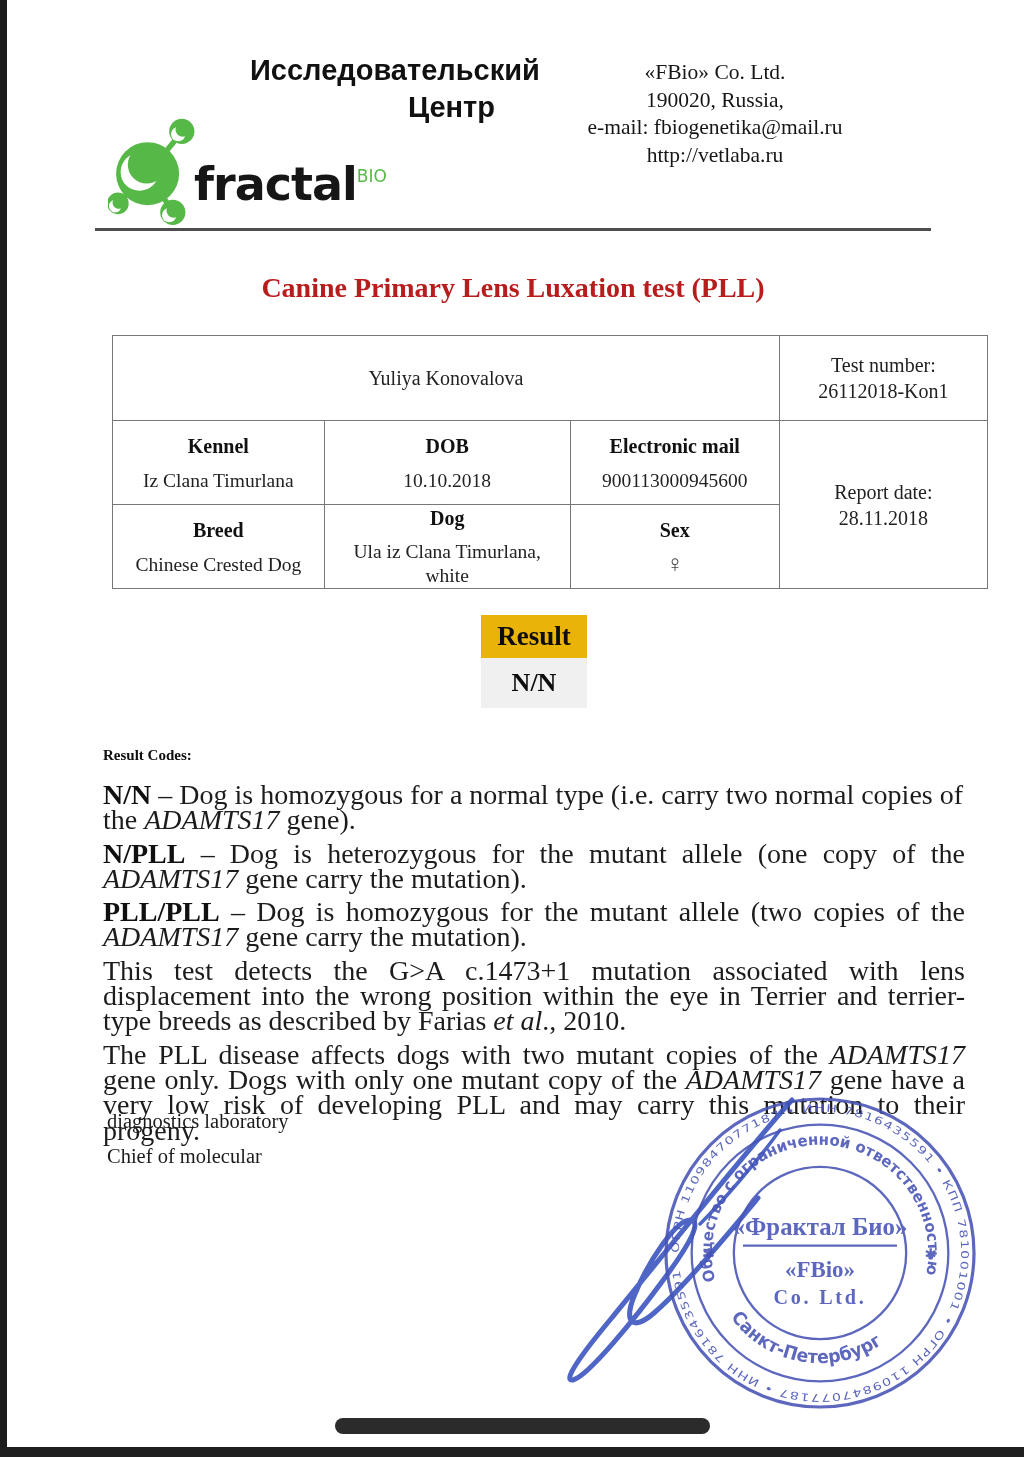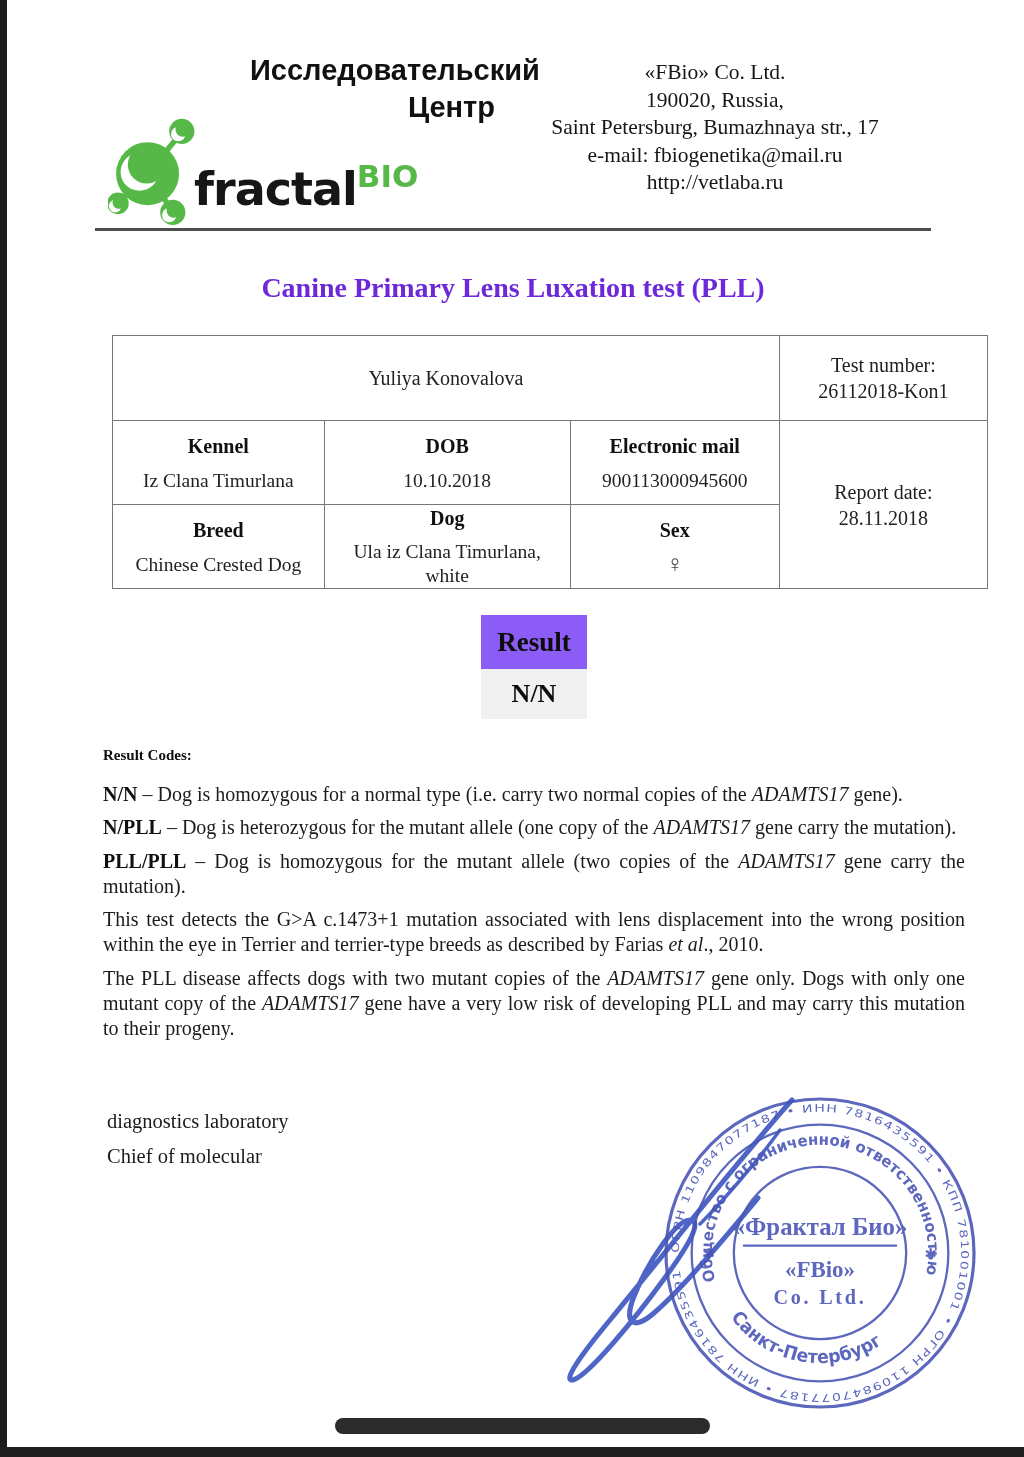--- a/index.html
+++ b/index.html
@@ -12,48 +12,48 @@
   .edge-bottom{left:0;top:1447px;width:1024px;height:10px;background:#1f1f1f;}
   .home-bar{left:335px;top:1418px;width:375px;height:16px;border-radius:9px;background:#2b2b2b;}
 
   
   .org-name{left:250px;top:52px;width:245px;text-align:right;
             font-family:"Liberation Sans",sans-serif;font-weight:bold;
             font-size:29px;line-height:37px;color:#111;}
   .logo-icon{left:108px;top:116px;}
   .logo-text{left:194px;top:148px;font-family:"DejaVu Sans",sans-serif;font-weight:600;
              font-size:46px;letter-spacing:-1px;color:#161616;line-height:56px;}
-  .logo-sup{font-size:31px;font-weight:bold;vertical-align:18px;letter-spacing:0;}
+  .logo-sup{font-size:17px;font-weight:normal;vertical-align:18px;letter-spacing:0;}
   .company{left:500px;top:59px;width:430px;text-align:center;
            font-size:21.5px;line-height:27.5px;color:#161616;}
   .header-rule{left:95px;top:228px;width:836px;height:3px;background:#4e4e4e;}
 
   
   .doc-title{left:95px;top:272px;width:836px;text-align:center;
-             font-weight:bold;font-size:28px;color:#6d28d9;}
+             font-weight:bold;font-size:28px;color:#b91c1c;}
 
   
   table.info{position:absolute;left:112px;top:335px;width:876px;border-collapse:collapse;table-layout:fixed;}
   table.info td{border:1px solid #777;text-align:center;vertical-align:middle;
                 font-size:20px;color:#222;padding:0 6px;}
   td.cell-top{vertical-align:top;padding-top:7px;}
   .fld-label{font-weight:bold;font-size:20px;line-height:26px;display:block;color:#111;}
   .fld-value{display:block;margin-top:9px;font-size:19.5px;line-height:25px;}
   .two-line{line-height:26px;}
 
   
   .result-box{left:481px;top:615px;width:106px;}
-  .result-head{height:54px;background:#8b5cf6;font-weight:bold;font-size:27px;color:#0d0d0d;
+  .result-head{height:43px;background:#eab308;font-weight:bold;font-size:27px;color:#0d0d0d;
                display:flex;align-items:center;justify-content:center;}
   .result-val{height:50px;background:#f0f0f0;font-weight:bold;font-size:26px;color:#0d0d0d;
               display:flex;align-items:center;justify-content:center;}
 
   
   .codes-head{left:103px;top:747px;font-weight:bold;font-size:15px;color:#0f0f0f;}
-  .codes-body{left:103px;top:782px;width:862px;font-size:20px;line-height:25.3px;color:#1c1c1c;}
+  .codes-body{left:103px;top:782px;width:862px;font-size:28px;line-height:25.3px;color:#1c1c1c;}
   .codes-body p{margin:0 0 8px 0;text-align:justify;}
   .rt-b{font-weight:bold;color:#101010;}
   .rt-i{font-style:italic;}
 
   
   .sig-block{left:107px;top:1104px;font-size:20.5px;line-height:35px;color:#1c1c1c;}
 
   
   .stamp-svg{left:655px;top:1088px;}
   .sign-svg{left:552px;top:1082px;}
@@ -90,21 +90,20 @@
     <circle cx="11" cy="97" r="12" fill="#56b947"></circle>
     <circle cx="8" cy="100" r="7" fill="#ffffff"></circle>
     <circle cx="12" cy="96" r="7" fill="#56b947"></circle>
   </svg>
 
   <div class="abs logo-text"><span>fractal</span><span class="logo-sup" style="color:#56b947;">BIO</span></div>
 
   <div class="abs company">
     <div>«FBio» Co. Ltd.</div>
     <div>190020, Russia,</div>
-    <div>Saint Petersburg, Bumazhnaya str., 17</div>
     <div>e-mail: fbiogenetika@mail.ru</div>
     <div>http://vetlaba.ru</div>
   </div>
 
   <div class="abs header-rule"></div>
 
   <div class="abs doc-title">Canine Primary Lens Luxation test (PLL)</div>
 
   <table class="info">
     <colgroup>

